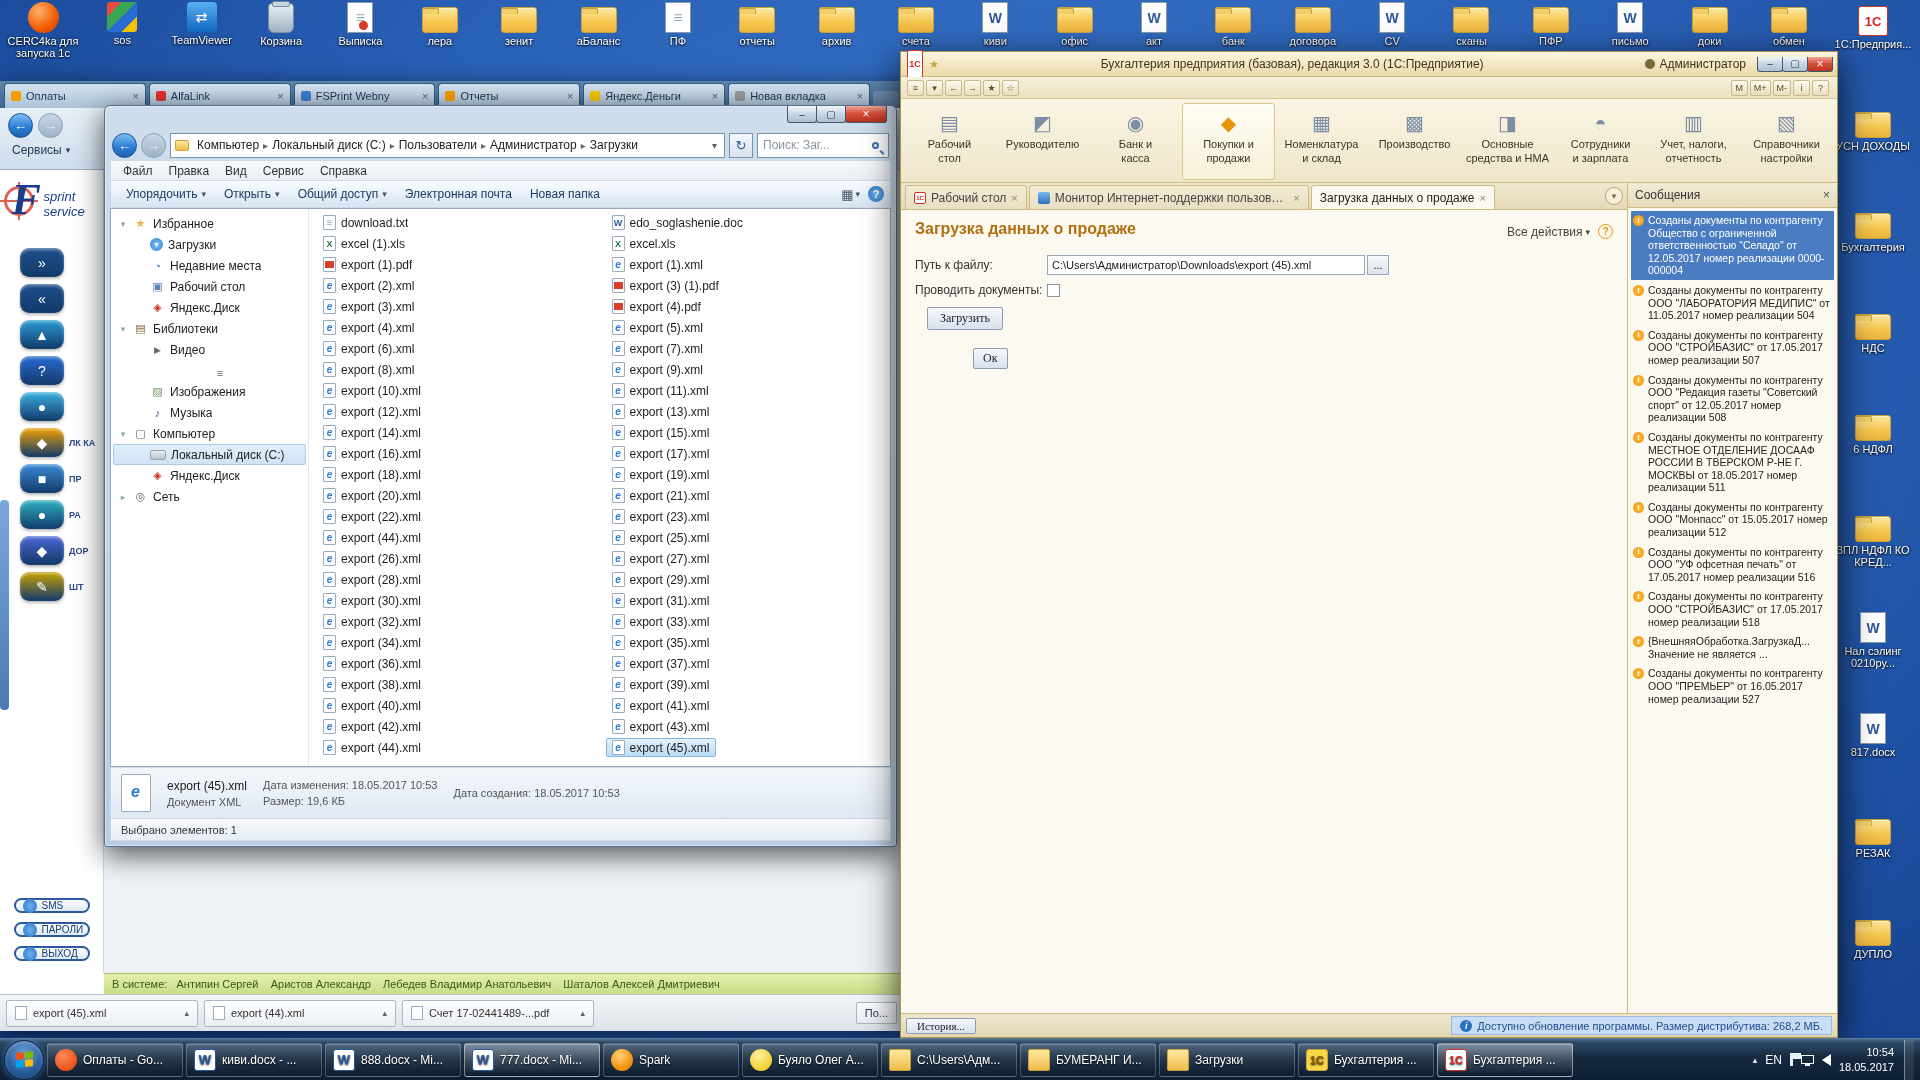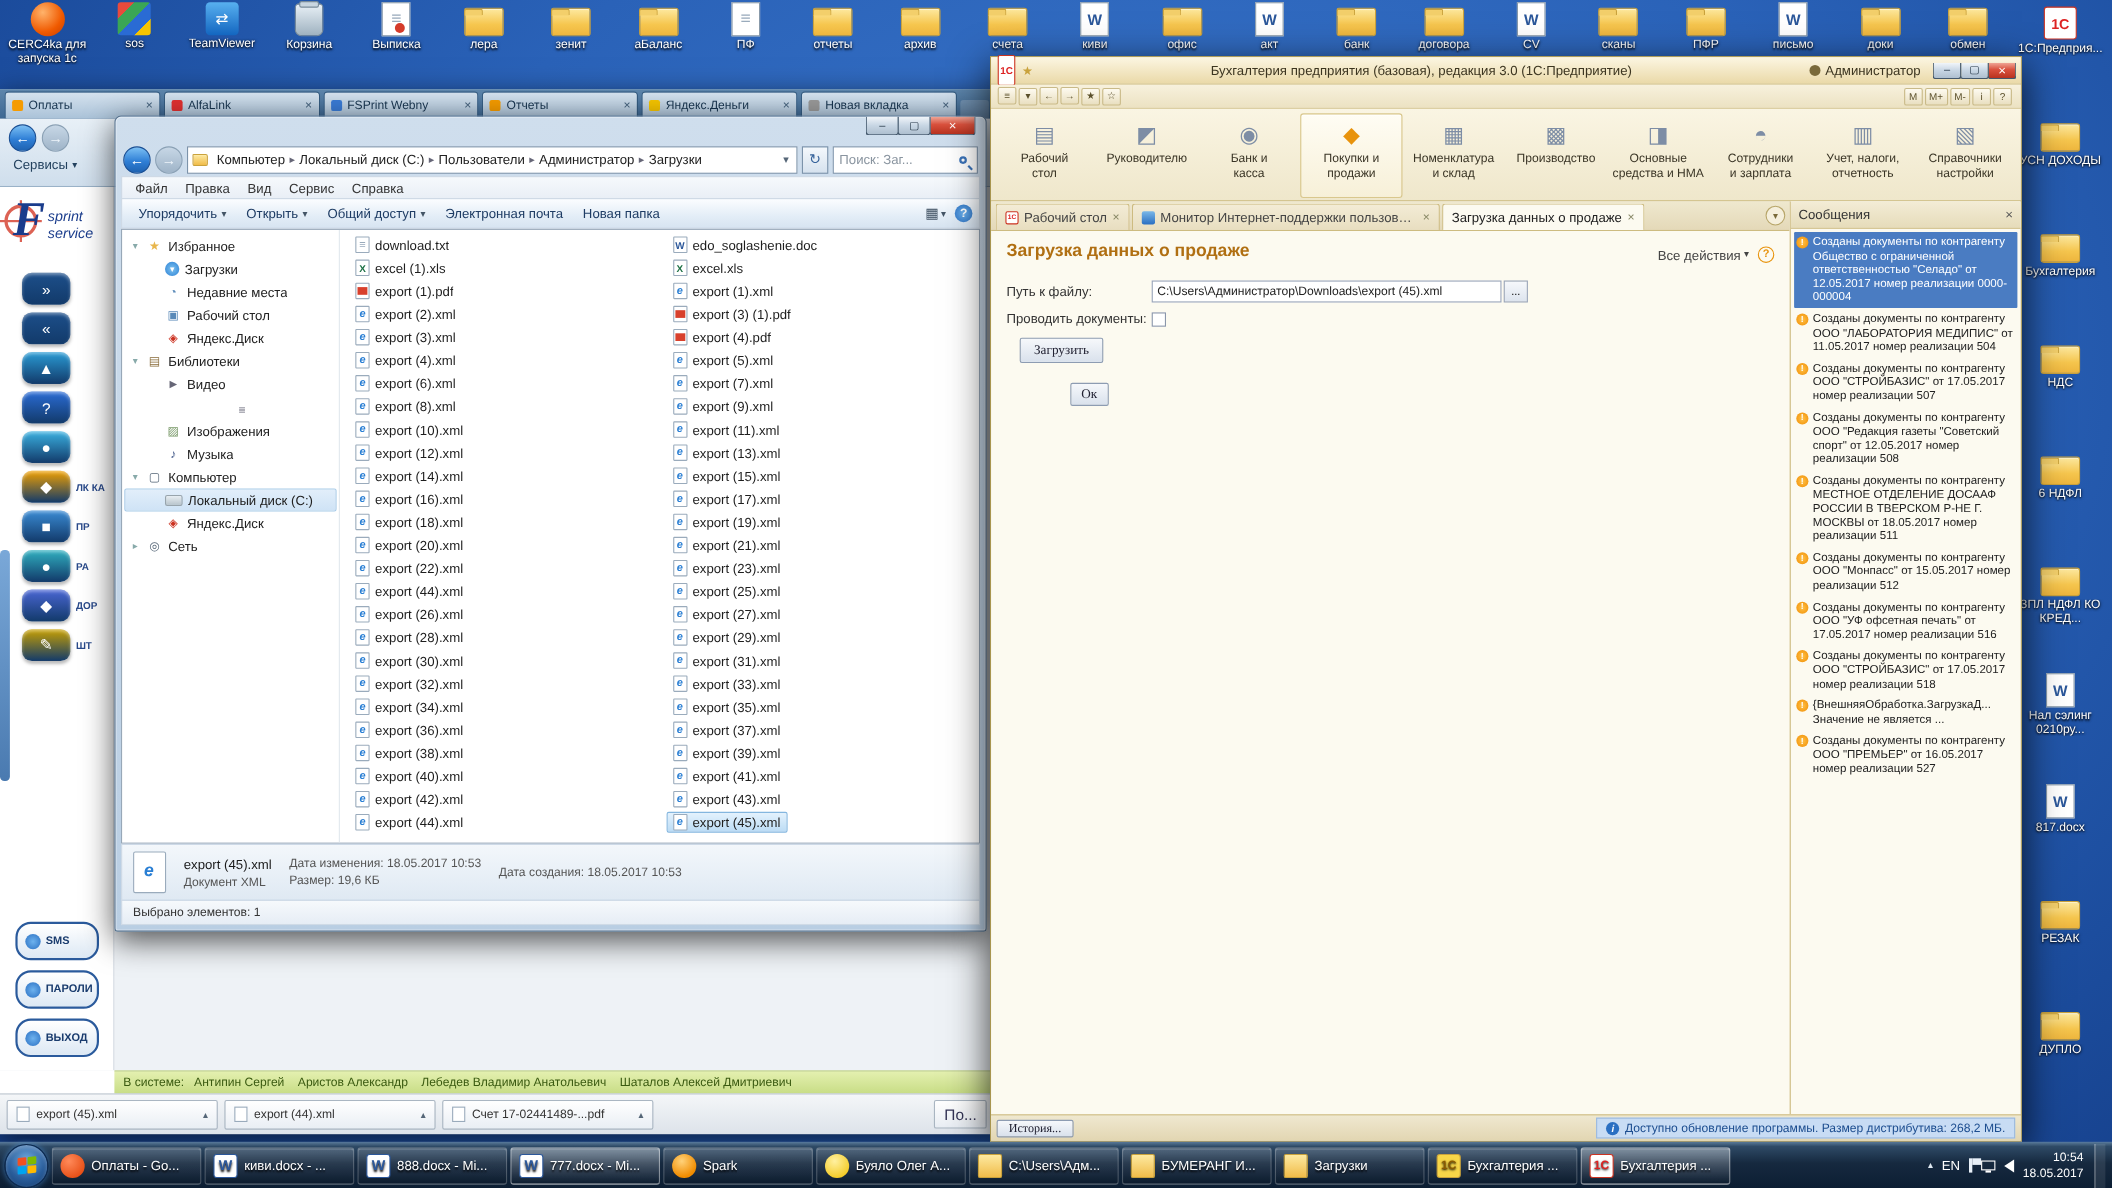--- a/index.html
+++ b/index.html
@@ -51,31 +51,31 @@
 .logo-f{font-family:"Liberation Serif",serif;font-size:44px;font-weight:bold;font-style:italic;color:#1a3c8c;position:absolute;left:8px;top:-4px}
 .logo-target{position:absolute;left:0px;top:8px;width:30px;height:30px;border:3px solid #d43b2a;border-radius:50%;opacity:.8}
 .logo-target::before{content:"";position:absolute;left:50%;top:-7px;bottom:-7px;width:2px;background:#d43b2a;transform:translateX(-50%)}
 .logo-target::after{content:"";position:absolute;top:50%;left:-7px;right:-7px;height:2px;background:#d43b2a;transform:translateY(-50%)}
 .logo-lines{position:absolute;left:40px;top:12px;display:flex;flex-direction:column;font-size:13px;font-style:italic;color:#1a3c8c;line-height:1.15}
 #side-btns{width:100%}
 .sbrow{display:flex;align-items:center;gap:5px;margin-bottom:7px;padding-left:20px}
 .sbtn{width:44px;height:29px;border-radius:9px;color:#fff;font-size:14px;display:flex;align-items:center;justify-content:center;box-shadow:inset 0 2px 3px #ffffff66,0 2px 3px #0004;flex:none}
 .sblabel{font-size:9px;color:#2a4a8a;font-weight:bold}
 #side-pills{margin-top:auto;margin-bottom:12px;display:flex;flex-direction:column;gap:9px}
-.pill{width:76px;height:35px;border-radius:14px;border:2px solid #2a5a9c;background:linear-gradient(#fff,#dce8f4);display:flex;align-items:center;gap:5px;padding:0 7px;font-size:10px;font-weight:bold;color:#1a3c6e}
+.pill{width:76px;height:15px;border-radius:14px;border:2px solid #2a5a9c;background:linear-gradient(#fff,#dce8f4);display:flex;align-items:center;gap:5px;padding:0 7px;font-size:10px;font-weight:normal;color:#1a3c6e}
 .pill-ico{width:14px;height:14px;border-radius:50%;background:radial-gradient(#6db2ee,#2a6fc2);flex:none}
 .lscroll{position:absolute;left:0;top:330px;width:9px;height:210px;background:linear-gradient(#7aa8d8,#4a7ab0);border-radius:4px}
 .green-strip{height:21px;margin-left:104px;background:linear-gradient(#e4f0b0,#c8dd86);border-top:1px solid #a8c060;display:flex;align-items:center;padding:0 8px;font-size:11px;color:#3a5a10;white-space:pre;overflow:hidden}
 .dlbar{height:37px;background:linear-gradient(#f4f6f8,#dde3ea);border-top:1px solid #b8c2cc;display:flex;align-items:center;padding:0 6px;gap:6px}
 .dlitems{display:flex;gap:6px;flex:1;min-width:0}
 .dlitem{width:192px;height:27px;background:linear-gradient(#fff,#e9eef4);border:1px solid #aab6c2;border-radius:2px;display:flex;align-items:center;gap:6px;padding:0 8px;font-size:11px;color:#333;flex:none}
 .dlic{width:12px;height:14px;background:#fff;border:1px solid #9aabbc;flex:none}
 .dlname{flex:1;overflow:hidden;text-overflow:ellipsis;white-space:nowrap}
 .dlchev{color:#567;font-size:9px}
-.dlmore{margin-left:auto;font-size:14px;color:#335;padding:4px 8px;border:1px solid #aab6c2;border-radius:2px;background:linear-gradient(#fff,#e9eef4);white-space:nowrap}
+.dlmore{margin-left:auto;font-size:11px;color:#335;padding:4px 8px;border:1px solid #aab6c2;border-radius:2px;background:linear-gradient(#fff,#e9eef4);white-space:nowrap}
 
 
 .explorer{position:absolute;left:104px;top:105px;width:793px;height:742px;z-index:3;background:linear-gradient(#cfdeed,#b9cee3);border:1px solid #56718c;border-radius:6px 6px 3px 3px;box-shadow:0 8px 28px #000a,inset 0 0 0 1px #ffffff66;padding:0 5px 5px;display:flex;flex-direction:column}
 .etitle{height:24px;position:relative;flex:none}
 .wbtns{position:absolute;top:0;right:4px;display:flex}
 .wb{width:30px;height:17px;border:1px solid #44586c;border-top:none;background:linear-gradient(#f2f6fa,#c8d6e4 50%,#aebfcf);display:flex;align-items:center;justify-content:center;font-size:10px;color:#234;border-radius:0 0 3px 3px;margin-left:-1px}
 .wb.cls{width:42px;background:linear-gradient(#f0a898,#d9513d 45%,#b8321f);color:#fff;font-size:12px}
 .eaddr{height:30px;display:flex;align-items:center;gap:4px;padding:1px 2px;flex:none}
 .abar{flex:1;height:25px;background:#fff;border:1px solid #7c93aa;display:flex;align-items:center;padding:0 4px;font-size:12px;color:#222;overflow:hidden;min-width:0}
 .aico{width:14px;height:11px;background:linear-gradient(#fde9a0,#f0bc4a);border:1px solid #caa23c;border-radius:1px 2px 2px 2px;margin-right:5px;flex:none}

